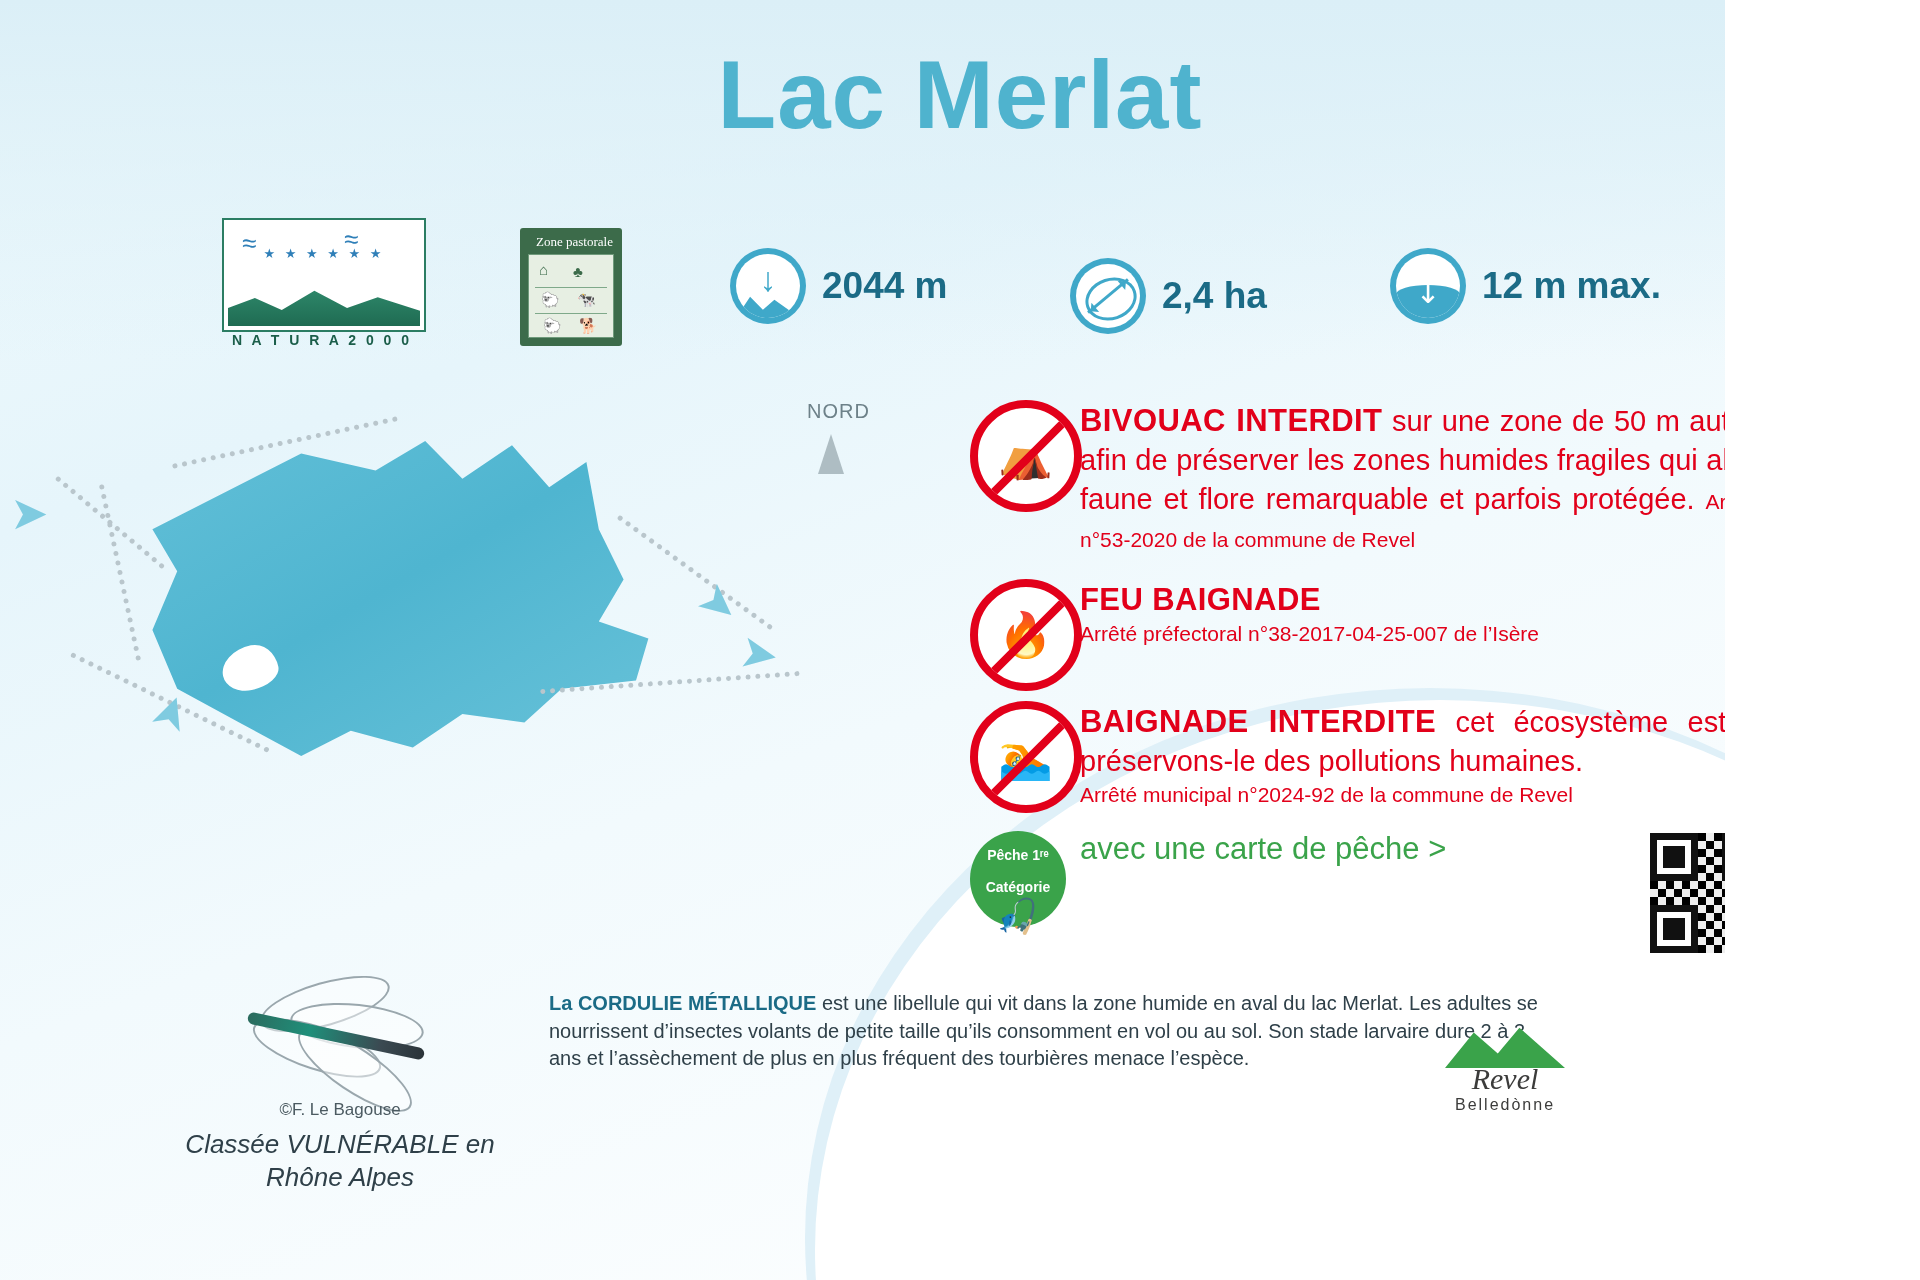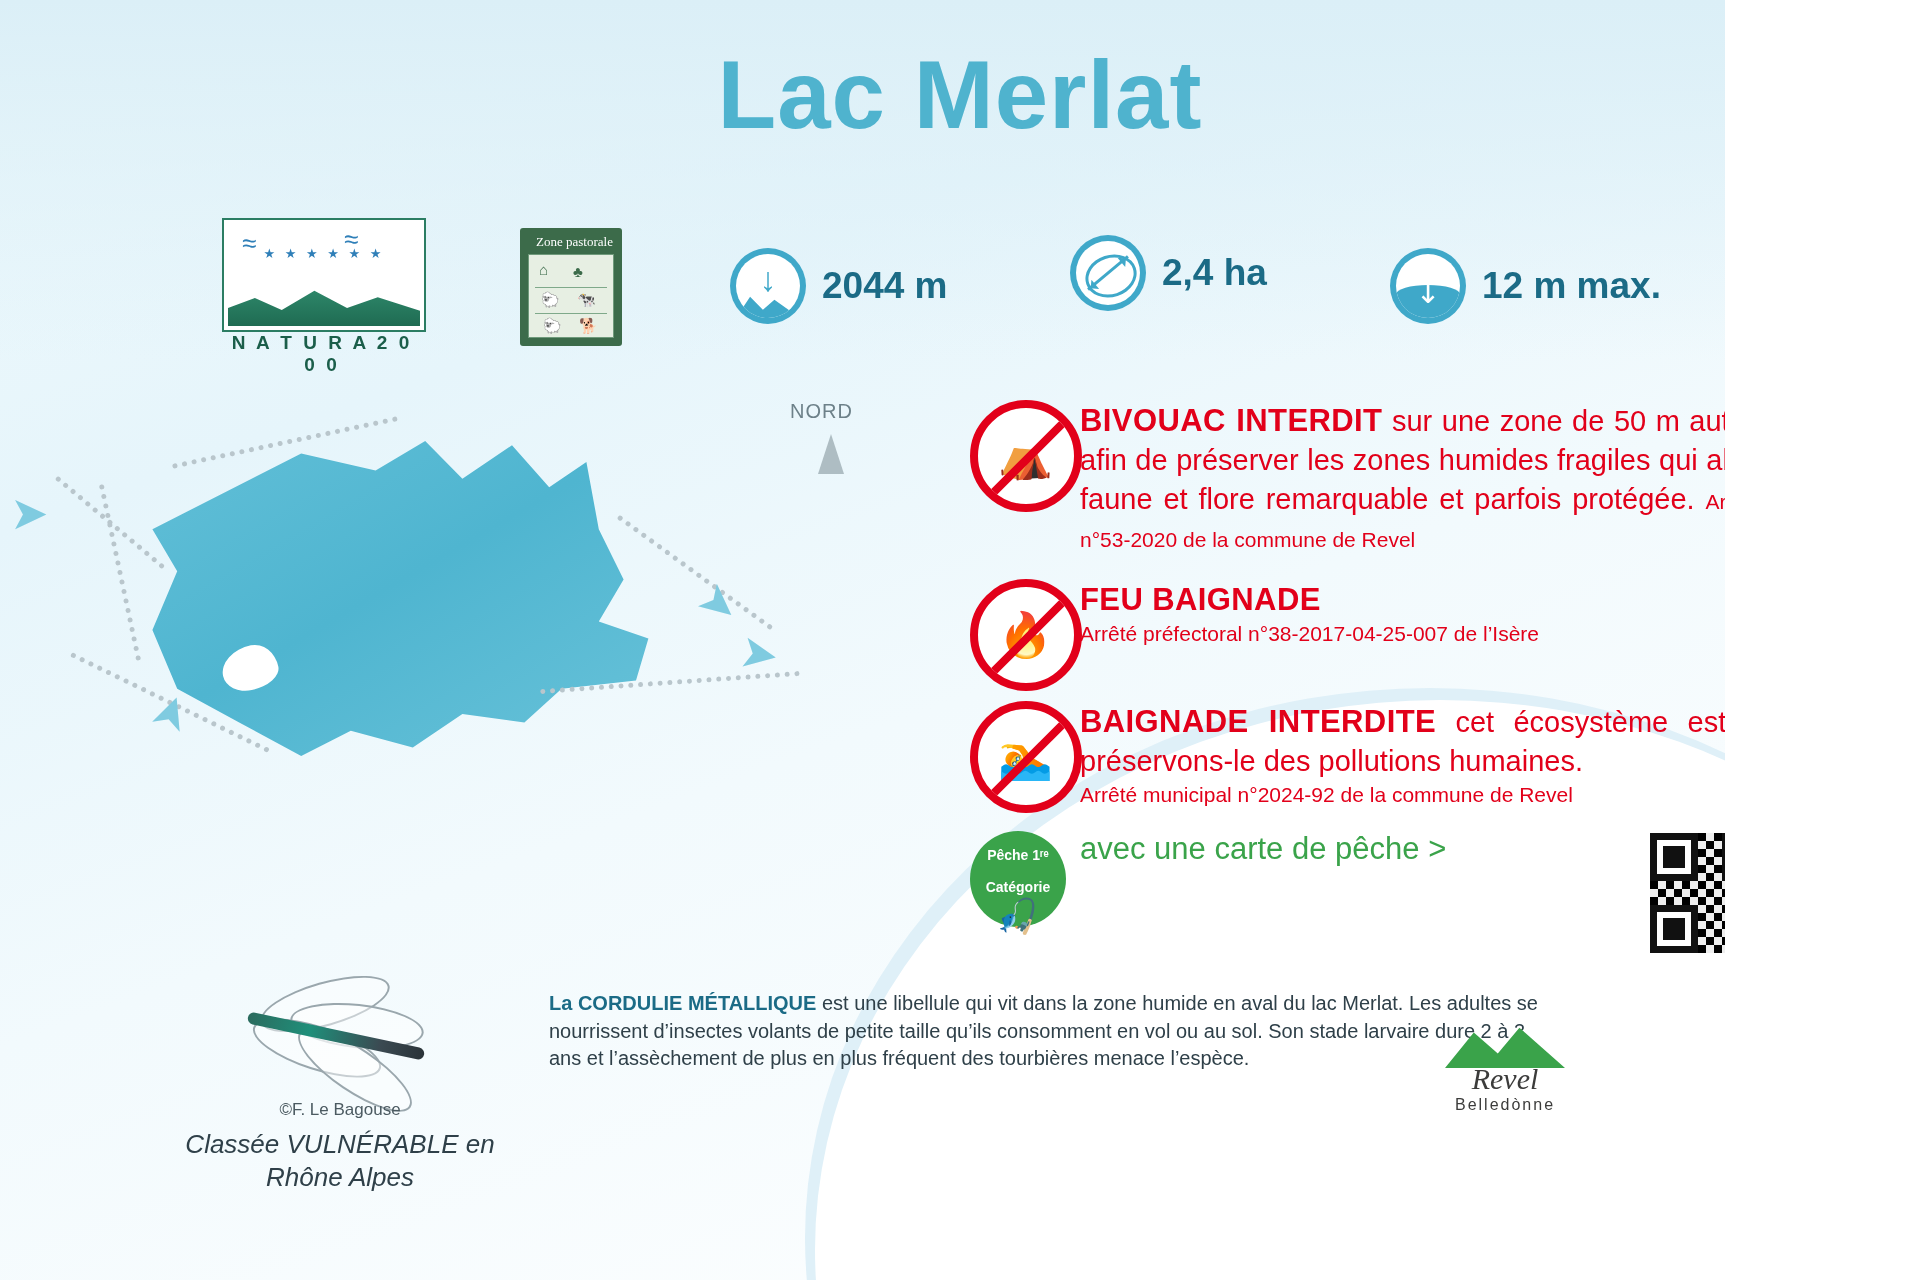--- a/index.html
+++ b/index.html
@@ -86,21 +86,21 @@
     text-align: center;
     color: #2f7fb8;
     font-size: 13px;
     letter-spacing: 3px;
   }
   .natura-label {
     position: absolute;
     left: 222px; top: 332px;
     width: 200px;
     text-align: center;
-    font-size: 19px;
+    font-size: 14px;
     font-weight: bold;
     letter-spacing: 3px;
     color: #1b5e4a;
   }
 
   .pastorale {
     position: absolute;
     left: 520px; top: 228px;
     width: 102px; height: 118px;
     background: #3c6b4a;
@@ -227,21 +227,21 @@
     left: 222px; top: 246px;
     width: 56px; height: 44px;
     background: #ffffff;
     border-radius: 60% 40% 55% 45% / 55% 60% 40% 45%;
     transform: rotate(-12deg);
   }
   .nord {
     position: absolute;
     left: 790px; top: 0px;
     width: 80px;
-    text-align: left;
+    text-align: right;
     font-size: 20px;
     color: #6d8189;
     letter-spacing: 1px;
   }
   .nord-arrow {
     position: absolute;
     left: 818px; top: 34px;
     width: 0; height: 0;
     border-left: 13px solid transparent;
     border-right: 13px solid transparent;
@@ -506,21 +506,21 @@
   <div class="stat" style="left:730px; top:248px;">
     <div class="stat-icon">
       <div class="inner">
         <div class="ic-arrow-down">↓</div>
         <div class="ic-mountain"></div>
       </div>
     </div>
     <div class="stat-label">2044 m</div>
   </div>
 
-  <div class="stat" style="left:1070px; top:235px;justify-content:space-between;">
+  <div class="stat" style="left:1070px; top:258px;justify-content:space-between;">
     <div class="stat-icon">
       <div class="inner">
         <div class="ic-oval"></div>
         <div class="ic-diag"></div>
       </div>
     </div>
     <div class="stat-label">2,4 ha</div>
   </div>
 
   <div class="stat" style="left:1390px; top:248px;">

